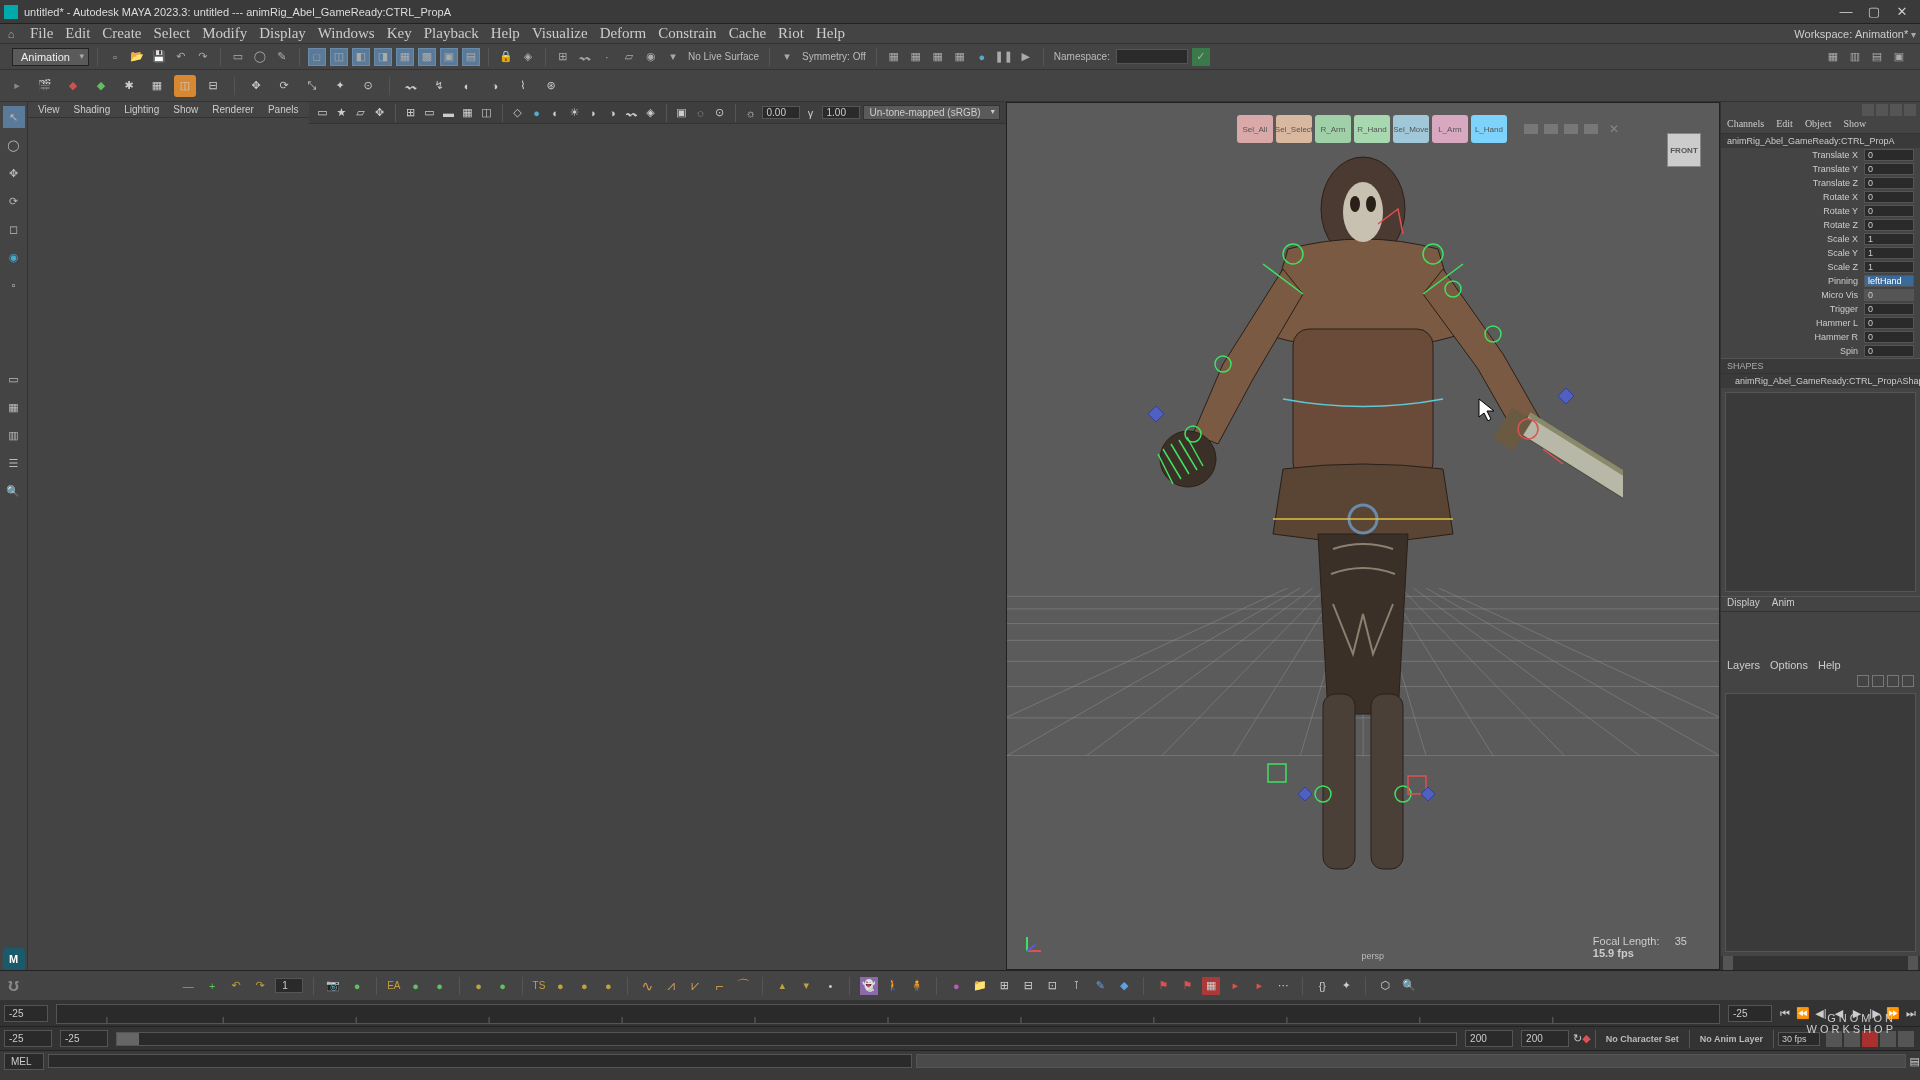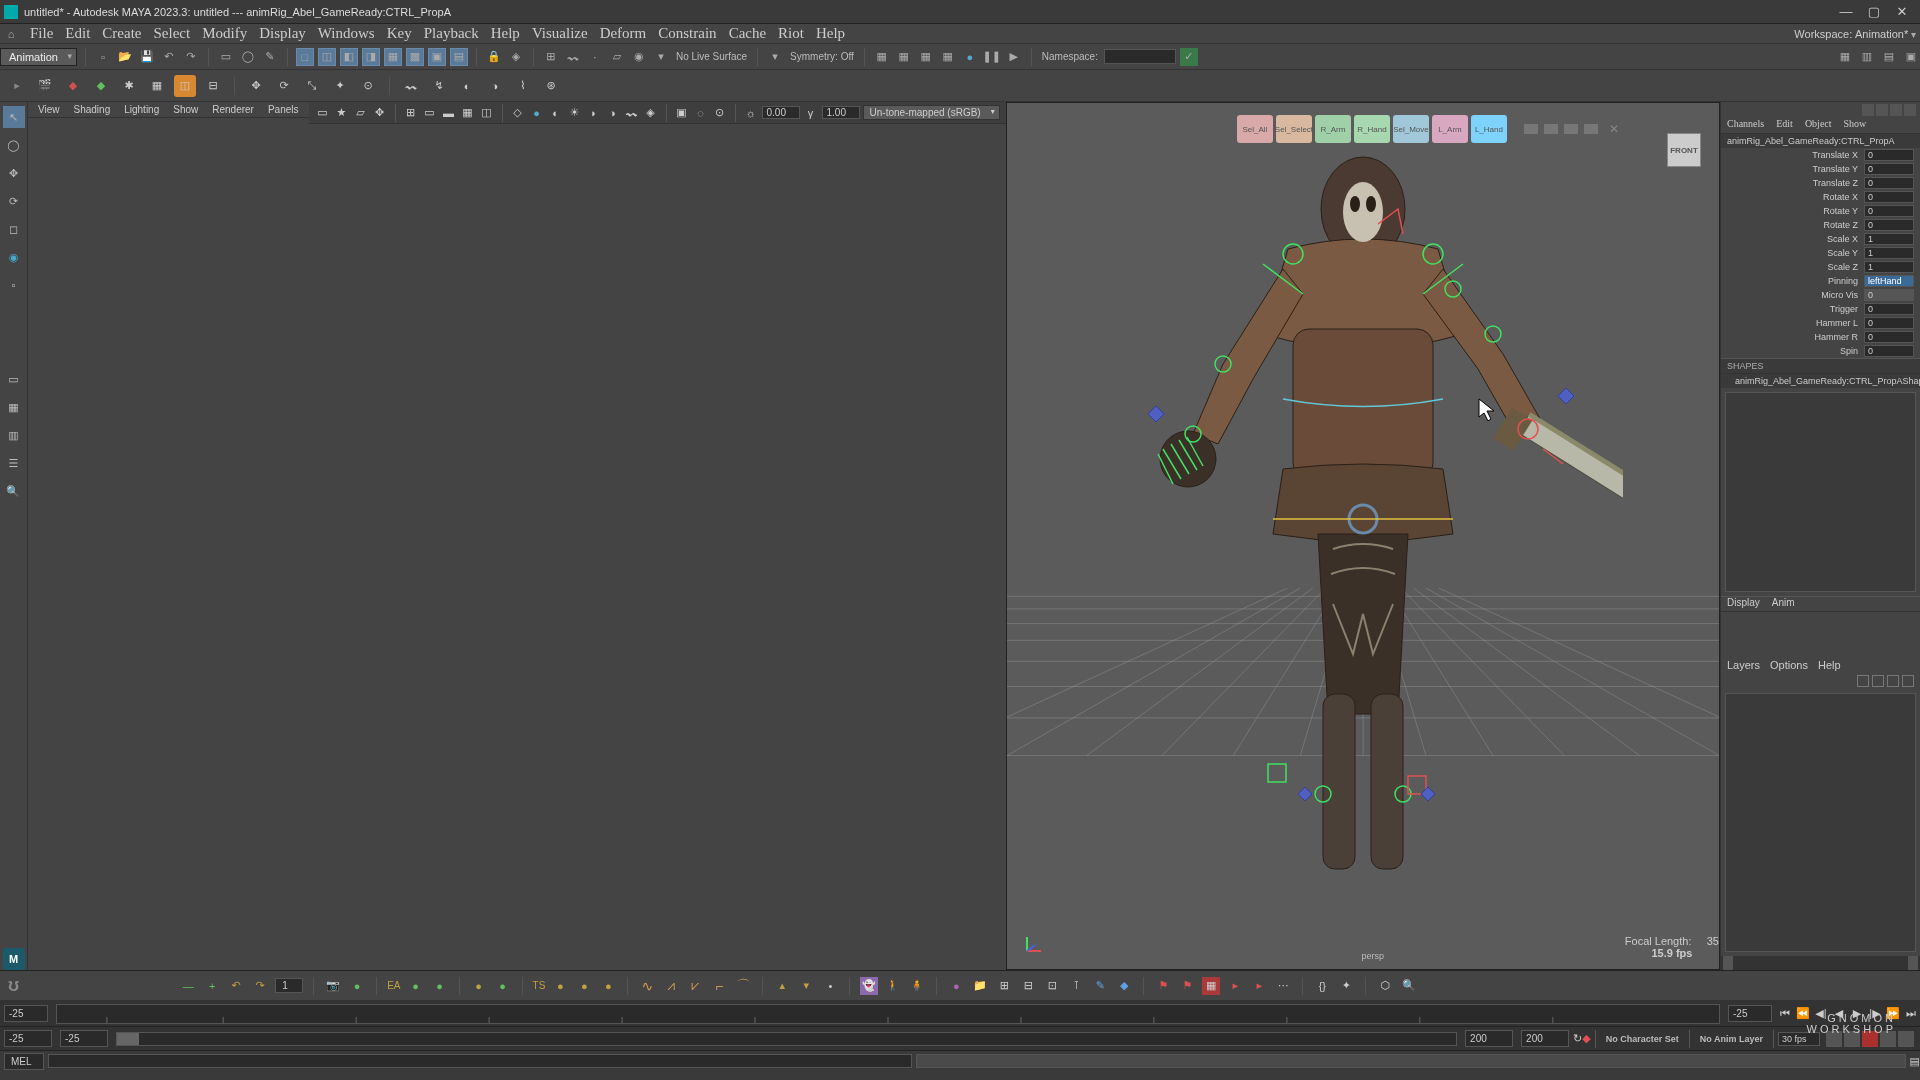--- a/index.html
+++ b/index.html
@@ -5,21 +5,21 @@
 * { margin: 0; padding: 0; box-sizing: border-box; font-family: "Segoe UI", Tahoma, sans-serif; font-size: 11px; color: #ccc; }
 body { background: #444; width: 1920px; height: 1080px; overflow: hidden; display: flex; flex-direction: column; }
 .titlebar { background: #3a3a3a; height: 24px; display: flex; align-items: center; padding: 0 4px; border-bottom: 1px solid #222; }
 .titlebar .maya-icon { width: 14px; height: 14px; background: #0aa; margin-right: 6px; }
 .titlebar .title { flex: 1; font-size: 11px; color: #ddd; }
 .titlebar .win-btn { width: 28px; height: 20px; display: flex; align-items: center; justify-content: center; color: #ccc; font-size: 13px; }
 .menubar { background: #444; height: 20px; display: flex; align-items: center; padding: 0 4px; gap: 12px; border-bottom: 1px solid #333; }
 .menubar .home { width: 14px; height: 14px; display:flex;align-items:center;justify-content:center;color:#aaa; }
 .menubar .mitem { color: #ccc; font-size: 15px; cursor: default; font-family: Liberation Serif, serif; }
 .menubar .wspace { margin-left: auto; font-size: 10px; color: #aaa; }
-.shelf-row { background: #444; height: 26px; display: flex; align-items: center; padding: 0 0; gap: 4px; border-bottom: 1px solid #333; }
+.shelf-row { background: #444; height: 26px; display: flex; align-items: center; padding: 0 12px; gap: 4px; border-bottom: 1px solid #333; }
 .module-sel { background: #5a5a5a; border: 1px solid #222; padding: 2px 18px 2px 8px; font-size: 11px; color: #eee; position: relative; }
 .module-sel::after{content:"▾";position:absolute;right:4px;top:2px;font-size:9px;color:#aaa;}
 .tb-sep { width: 1px; height: 18px; background: #555; margin: 0 4px; }
 .tb-btn { width: 18px; height: 18px; display: flex; align-items: center; justify-content: center; color: #aaa; border: 1px solid transparent; }
 .tb-btn.on { background: #5a7a9a; border-color:#6a8aaa; }
 .shelf-label{font-size:10px;color:#bbb;margin:0 2px;}
 .field-mini{background:#2a2a2a;border:1px solid #555;padding:1px 4px;font-size:10px;width:72px;}
 .shelf2 { background: #444; height: 32px; display: flex; align-items: center; padding: 0 6px; gap: 6px; border-bottom: 1px solid #333; }
 .shelf2 .sb { width: 22px; height: 22px; display: flex; align-items: center; justify-content: center;}
 .shelf2 .sb.orange { background:#d88830; border-radius:3px;}
@@ -39,21 +39,21 @@
 .viewport{flex:1;background:#5b5b5b;position:relative;overflow:hidden;border:1px solid #222;}
 .grid-plane{position:absolute;left:0;right:0;bottom:0;top:56%;}
 .char-silhouette{position:absolute;left:50%;top:48%;transform:translate(-50%,-50%);width:520px;height:730px;}
 .hud-buttons{position:absolute;top:12px;right:100px;display:flex;gap:3px;align-items:center;}
 .hud-buttons .hb{width:36px;height:28px;border-radius:3px;font-size:8px;display:flex;align-items:center;justify-content:center;color:#555;}
 .hud-close{color:#888;margin-left:8px;font-size:12px;}
 .hud-icons{display:flex;gap:6px;margin-left:14px;}
 .hud-icons .hi{width:14px;height:10px;background:#777;}
 .viewcube{position:absolute;top:30px;right:18px;width:34px;height:34px;background:#ccc;display:flex;align-items:center;justify-content:center;color:#555;font-size:8px;font-weight:bold;border:1px solid #888;}
 .axis-gizmo{position:absolute;left:16px;bottom:14px;width:20px;height:20px;}
-.hud-br{position:absolute;right:0;bottom:10px;text-align:center;font-size:9px;color:#ccc;}
+.hud-br{position:absolute;right:32px;bottom:10px;text-align:left;font-size:9px;color:#ccc;}
 .overlay-cursor{position:absolute;left:66%;top:34%;width:22px;height:26px;}
 .tabs-below{height:18px;background:#3a3a3a;display:flex;align-items:center;gap:4px;padding:0 8px;border-top:1px solid #222;}
 .tabs-below .tab{background:#4a4a4a;padding:1px 12px;font-size:10px;color:#ccc;border:1px solid #555;}
 .rpanel{width:200px;background:#444;border-left:1px solid #333;display:flex;flex-direction:column;}
 .rpanel .topicons{height:16px;display:flex;justify-content:flex-end;gap:2px;padding:2px 4px;}
 .rpanel .topicons div{width:12px;height:12px;background:#555;}
 .rpanel .rtabs{height:16px;display:flex;gap:12px;padding:0 6px;border-bottom:1px solid #333;}
 .rpanel .rtabs span{font-size:10px;color:#ccc;font-family:Liberation Serif, serif;}
 .rpanel .objname{font-size:9px;padding:2px 6px;color:#ccc;background:#3a3a3a;}
 .attr-row{display:flex;justify-content:space-between;align-items:center;padding:1px 6px;}

